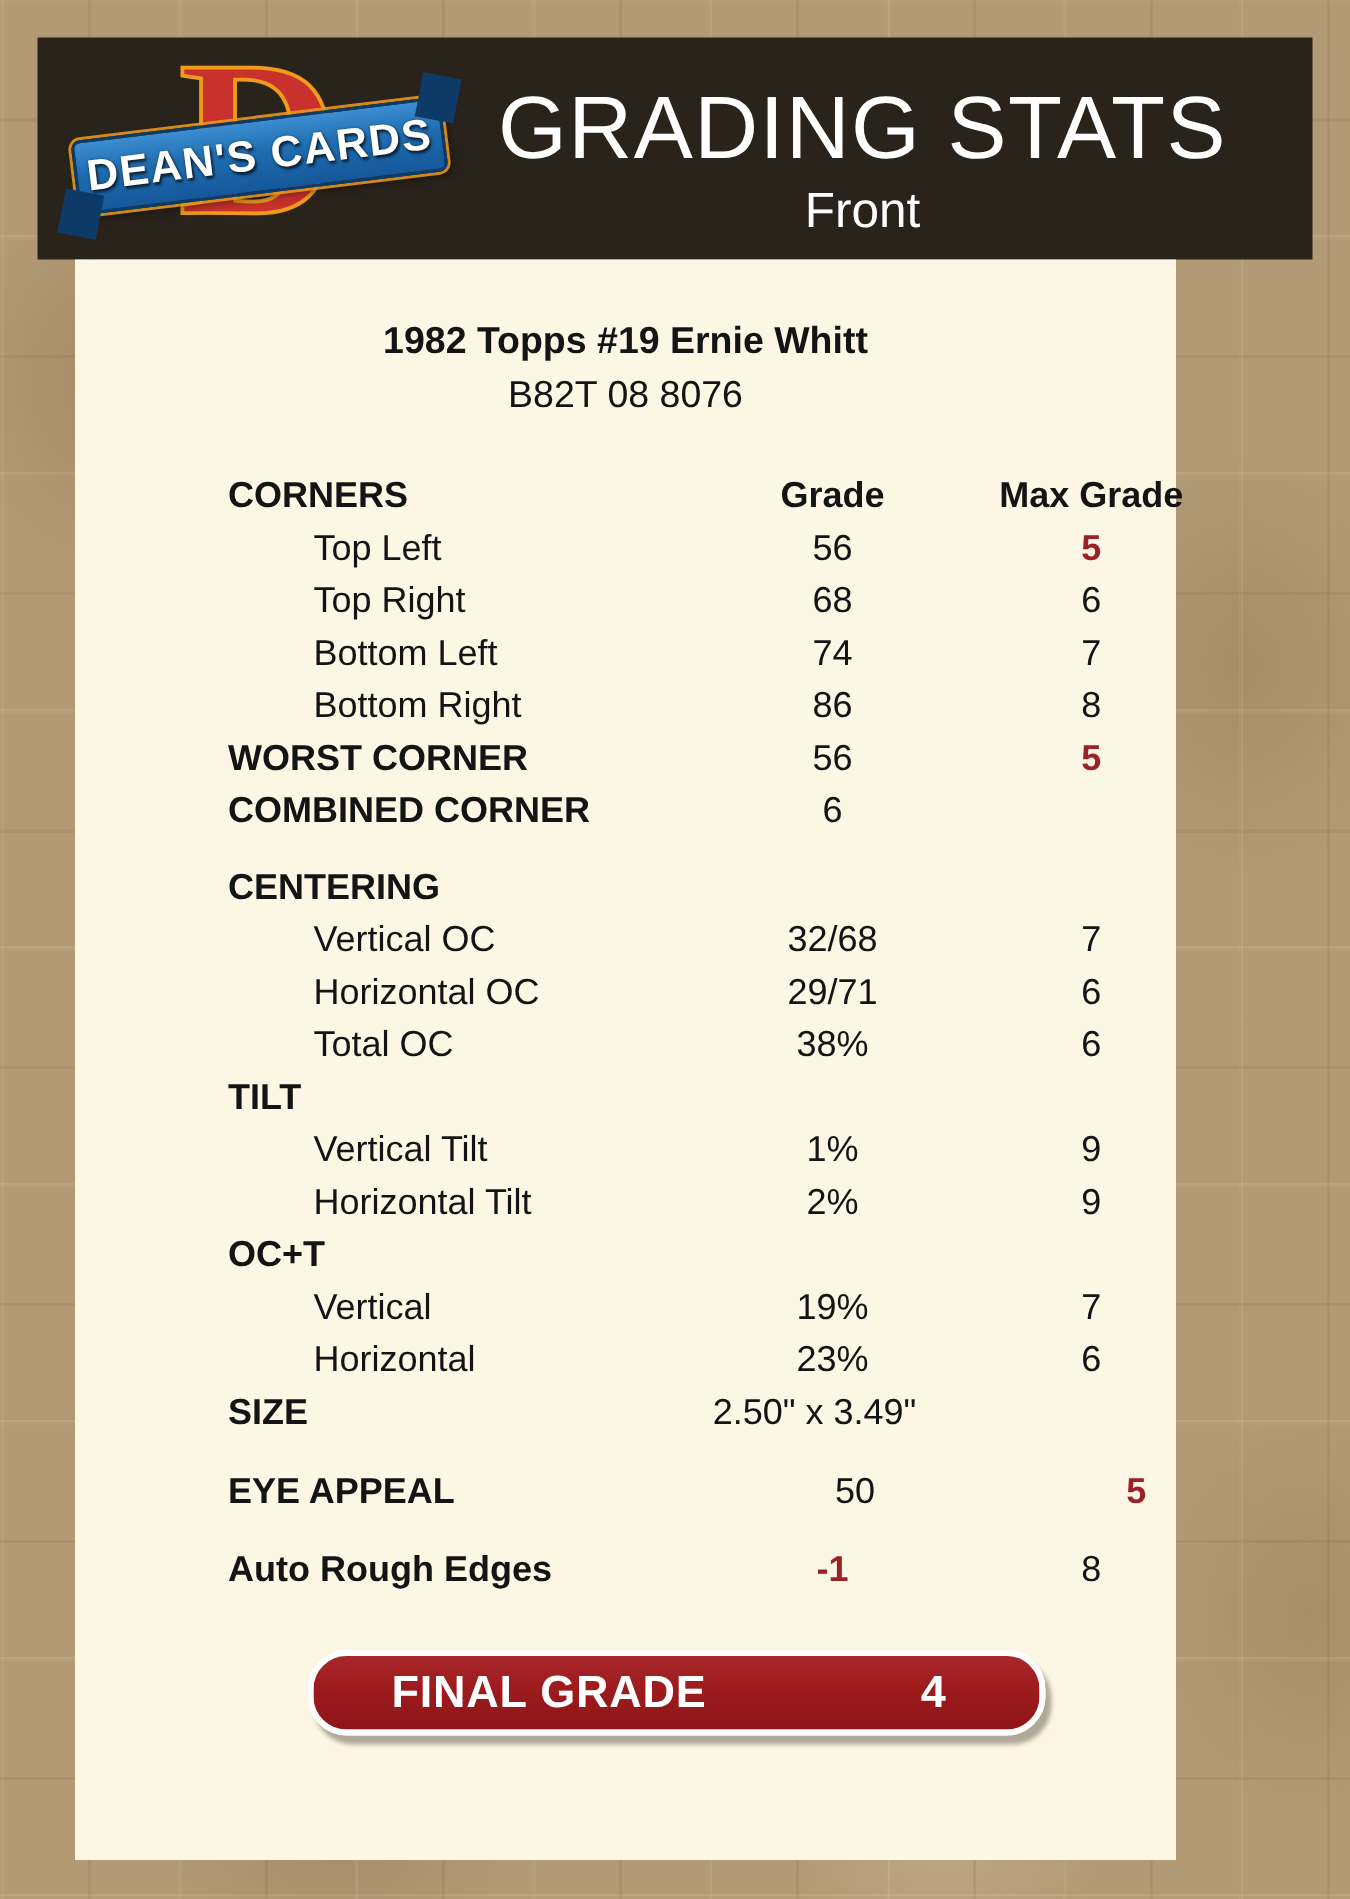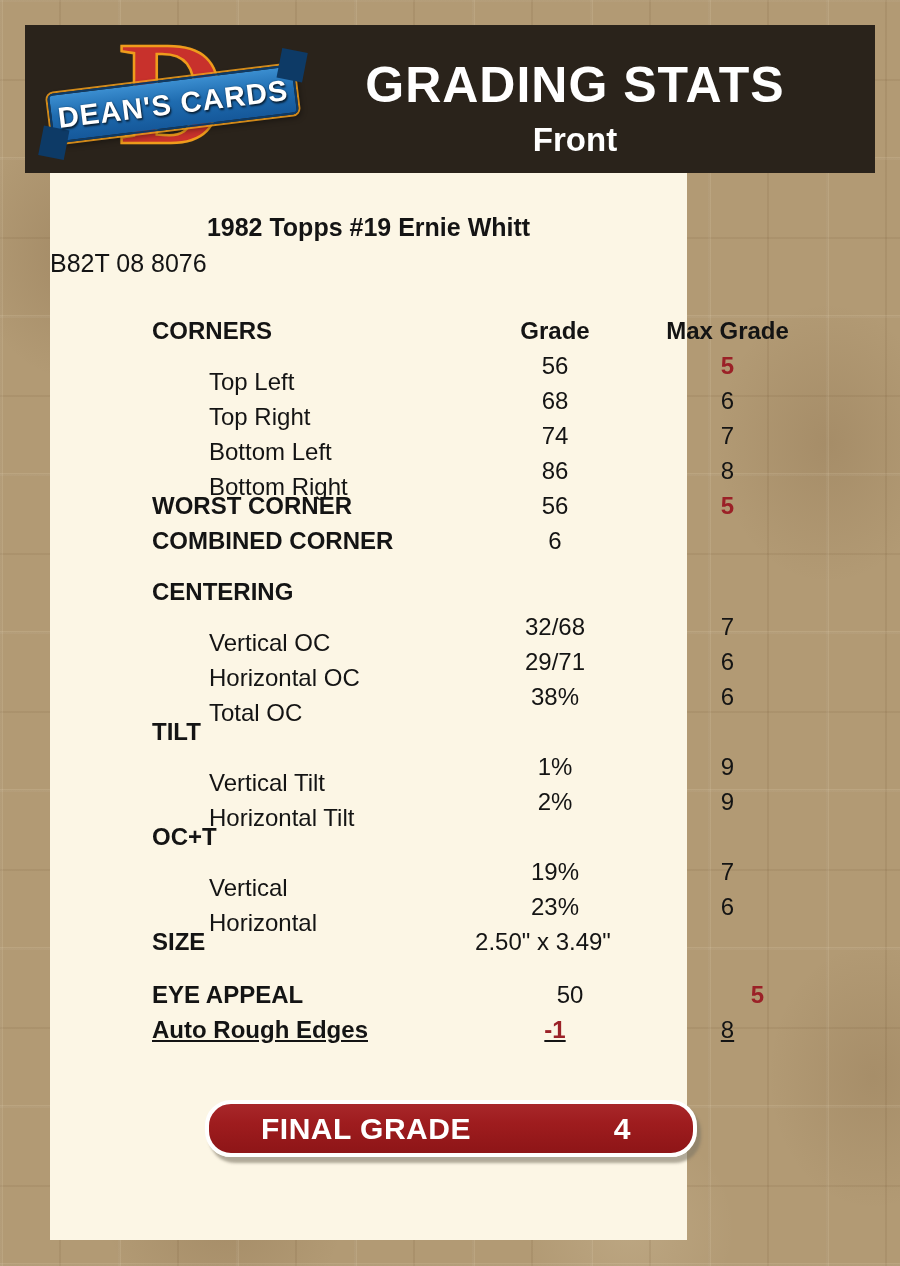--- a/index.html
+++ b/index.html
@@ -68,41 +68,41 @@
   .logo-banner::before{left:-14px; bottom:-16px; transform:rotate(18deg);}
   .logo-banner::after{right:-14px; top:-16px; transform:rotate(18deg);}
   .logo-banner-text{
     font-weight:bold; font-size:29px; letter-spacing:1px; color:#fff;
     text-shadow:1px 2px 2px rgba(0,0,0,.65), 0 0 2px rgba(0,0,0,.4);
     white-space:nowrap;
   }
   .header-titles{
     position:absolute; left:300px; top:33px; width:500px; text-align:center; color:#ffffff;
   }
-  .header-title{font-size:50px; line-height:54px; letter-spacing:1px; font-weight:bold;}
-  .header-subtitle{font-size:33px; line-height:40px; margin-top:8px; font-weight:bold;}
+  .header-title{font-size:59px; line-height:54px; letter-spacing:1px; font-weight:normal;}
+  .header-subtitle{font-size:33px; line-height:40px; margin-top:8px; font-weight:normal;}
   
   .sheet{
-    position:absolute; left:50px; top:173px; width:637px; height:1067px;
+    position:absolute; left:50px; top:173px; width:734px; height:1067px;
     background:var(--card-bg);
     padding-top:36px;
   }
   .card-title{ text-align:center; font-size:25px; font-weight:bold; line-height:36px;}
-  .card-code{ font-size:25px; line-height:36px;}
+  .card-code{ text-align:center; font-size:25px; line-height:36px;}
   
   .stats{ margin-top:32px; padding-left:102px; }
   .trow{
     display:grid; grid-template-columns:298px 210px 135px;
     height:35px; line-height:35px; font-size:24px;
   }
   .trow .label{ text-align:left; }
   .trow .value, .trow .max{ text-align:center; }
   .trow.head{ font-weight:bold; }
   .trow.bold .label{ font-weight:bold; }
-  .trow.indent .label{ padding-left:57px;margin-top:16px; }
+  .trow.indent .label{ padding-left:57px; }
   .red{ color:var(--accent-red); font-weight:bold; }
   .size-value{ transform:translateX(-12px); }
   
   .final-btn{
     position:absolute; left:155px; top:927px; width:492px; height:57px;
     background:linear-gradient(180deg,#a8272a 0%, var(--button-red) 40%, #8e1517 100%);
     border:4px solid #ffffff; border-radius:26px;
     box-shadow:4px 6px 3px rgba(125,118,102,.6);
     display:flex; align-items:center; justify-content:space-between;
     padding:0 62px 0 52px; cursor:pointer;
@@ -222,21 +222,21 @@
         <div class="trow bold">
     <span class="cell label">SIZE</span>
     <span class="cell value size-value">2.50" x 3.49"</span>
     <span class="cell max"></span>
   </div>
         <div class="trow bold" style="margin-top: 18px; gap: 15px;">
     <span class="cell label">EYE APPEAL</span>
     <span class="cell value">50</span>
     <span class="cell max red">5</span>
   </div>
-        <div class="trow bold" style=" text-decoration: underline;">
+        <div class="trow bold" style="margin-top: 17px;">
     <span class="cell label">Auto Rough Edges</span>
     <span class="cell value red">-1</span>
     <span class="cell max">8</span>
   </div>
       </div>
   </div>
 
   <div class="final-btn">
     <span class="fg-label">FINAL GRADE</span>
     <span class="fg-value">4</span>

